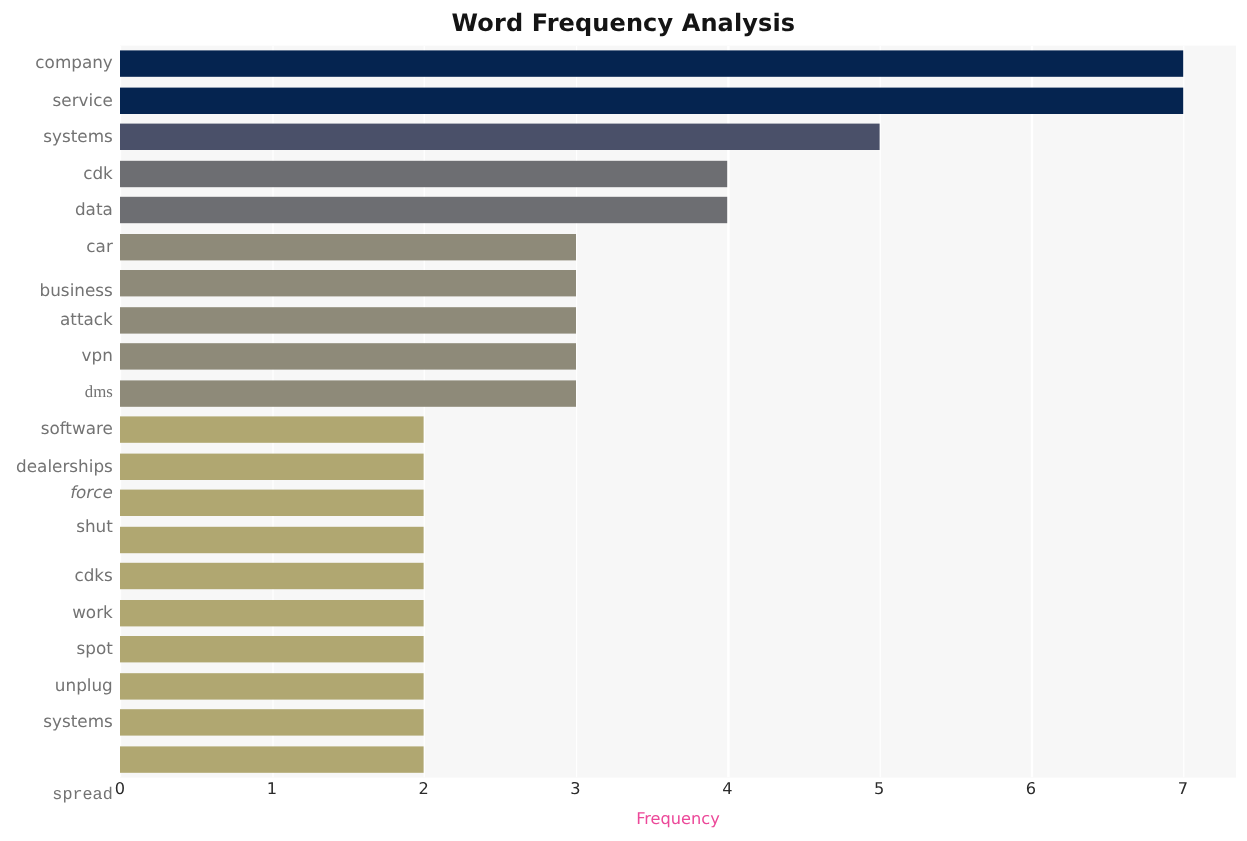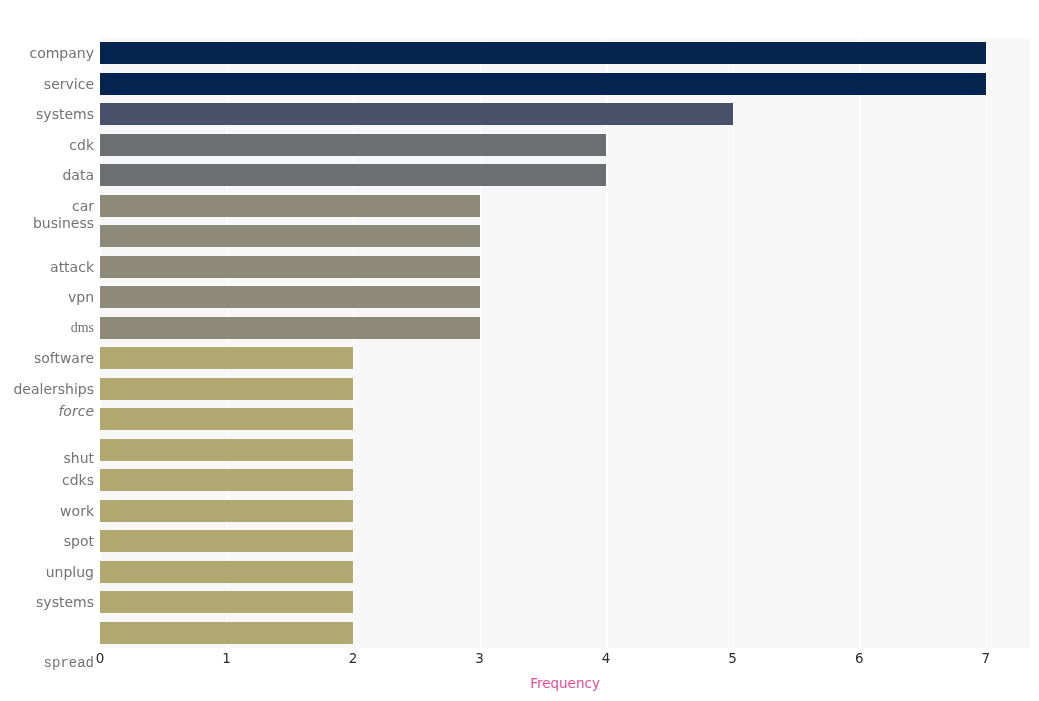--- a/index.html
+++ b/index.html
@@ -118,20 +118,21 @@
     font-size: 13.5px;
     color: #ec4899;
     white-space: nowrap;
   }
 </style>
 </head>
 <body>
 
 <div id="chart-root">
 
+  <div id="chart-title">Word Frequency Analysis</div>
 
   <div id="plot-area">
     <div id="gridlines-layer">
         <div class="gridline-v" style="left: 0px;"></div>
         <div class="gridline-v" style="left: 126.531px;"></div>
         <div class="gridline-v" style="left: 253.061px;"></div>
         <div class="gridline-v" style="left: 379.592px;"></div>
         <div class="gridline-v" style="left: 506.122px;"></div>
         <div class="gridline-v" style="left: 632.653px;"></div>
         <div class="gridline-v" style="left: 759.184px;"></div>
@@ -161,28 +162,28 @@
       </div>
   </div>
 
   <div id="y-axis-labels">
       <div class="y-tick-label" style="top: 8.25px;">company</div>
       <div class="y-tick-label" style="top: 38.75px;">service</div>
       <div class="y-tick-label" style="top: 69.25px;">systems</div>
       <div class="y-tick-label" style="top: 99.75px;">cdk</div>
       <div class="y-tick-label" style="top: 130.25px;">data</div>
       <div class="y-tick-label" style="top: 160.75px;">car</div>
-      <div class="y-tick-label" style="top: 178px; text-align: right;">business</div>
+      <div class="y-tick-label" style="top: 198px; text-align: right;">business</div>
       <div class="y-tick-label" style="top: 221.75px;">attack</div>
       <div class="y-tick-label" style="top: 252.25px;">vpn</div>
       <div class="y-tick-label" style="top: 282.75px; font-family: Liberation Serif, serif;">dms</div>
       <div class="y-tick-label" style="top: 313.25px;">software</div>
       <div class="y-tick-label" style="top: 343.75px;">dealerships</div>
       <div class="y-tick-label" style="top: 366px; font-style: italic;">force</div>
-      <div class="y-tick-label" style="top: 413px;">shut</div>
+      <div class="y-tick-label" style="top: 394px;">shut</div>
       <div class="y-tick-label" style="top: 435.25px;">cdks</div>
       <div class="y-tick-label" style="top: 465.75px;">work</div>
       <div class="y-tick-label" style="top: 496.25px;">spot</div>
       <div class="y-tick-label" style="top: 526.75px;">unplug</div>
       <div class="y-tick-label" style="top: 557.25px;">systems</div>
       <div class="y-tick-label" style="top: 618px; font-family: Liberation Mono, monospace;">spread</div>
     </div>
 
   <div id="x-axis-labels">
       <div class="x-tick-label" style="left: 100px;">0</div>

